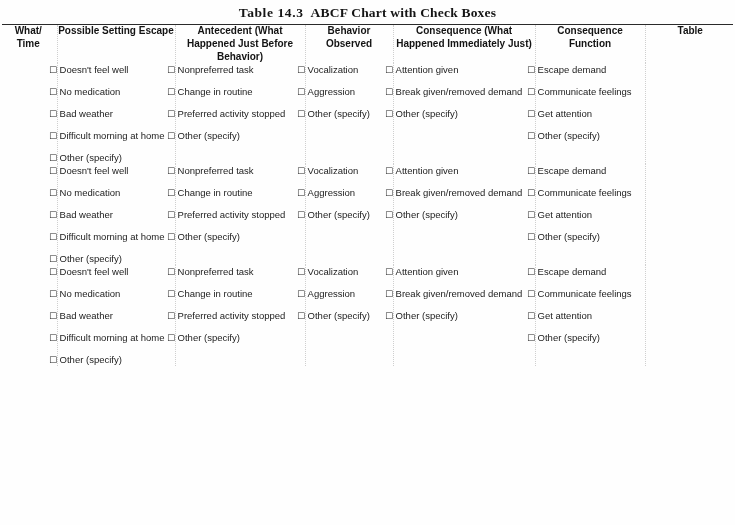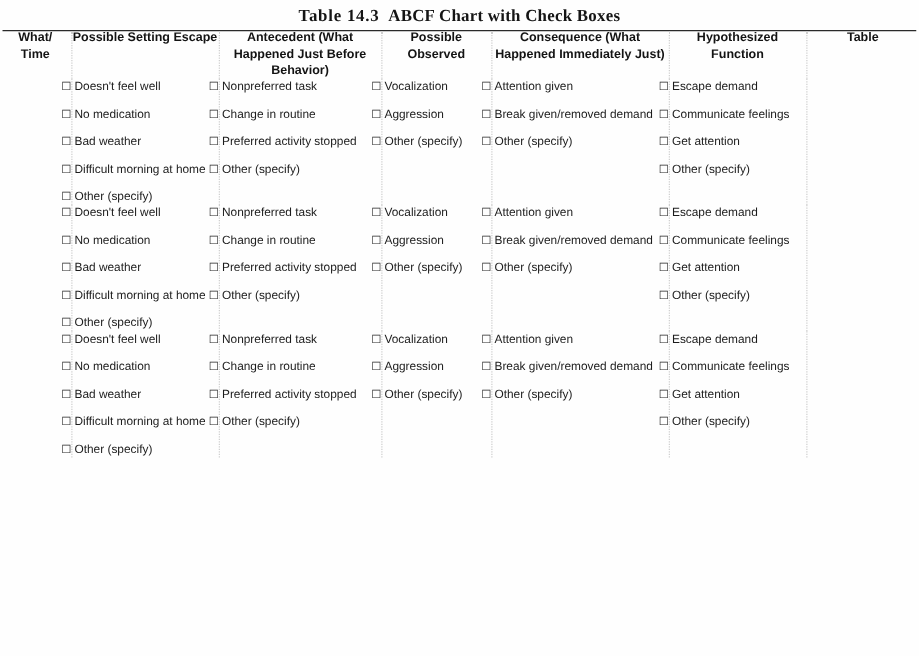--- a/index.html
+++ b/index.html
@@ -136,23 +136,23 @@
       <col class="c-notes">
     </colgroup>
     <thead>
       <tr>
         <th class="h-date">
           <span>What/</span><br>
           <span>Time</span>
         </th>
         <th>Possible Setting Escape</th>
         <th>Antecedent (What Happened Just Before Behavior)</th>
-        <th>Possible Observed</th>
+        <th>Behavior Observed</th>
         <th>Consequence (What Happened Immediately Just)</th>
-        <th>Hypothesized Function</th>
+        <th>Consequence Function</th>
         <th class="h-notes">Table</th>
       </tr>
     </thead>
     <tbody>
         <tr>
           <td class="cell-date"><span></span></td>
           <td class="cell-set">
             <ul class="opts">
               <li><span class="box">☐</span><span>Doesn't feel well</span></li>
               <li><span class="box">☐</span><span>No medication</span></li>

